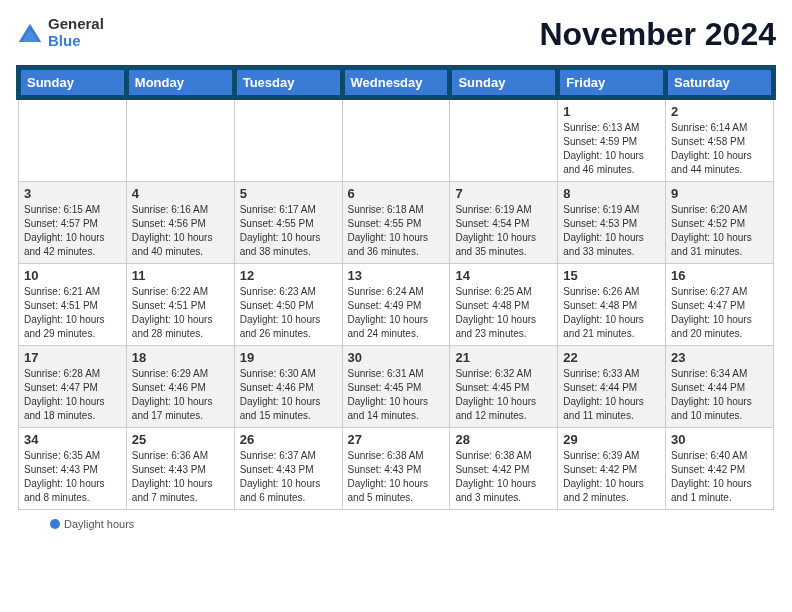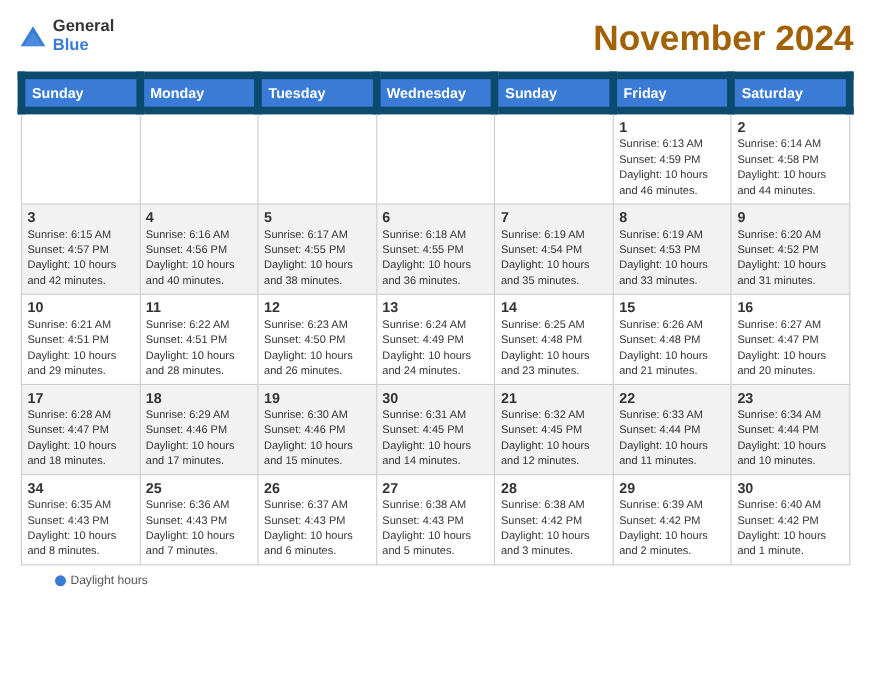--- a/index.html
+++ b/index.html
@@ -39,38 +39,38 @@
     .logo-icon {
       width: 28px;
       height: 28px;
     }
     .title-block {
       text-align: right;
     }
     .month-title {
       font-size: 32px;
       font-weight: bold;
-      color: #a16207;
+      color: #0f172a;
     }
     .location {
       font-size: 14px;
       color: #444;
     }
     .calendar {
       width: 100%;
       border-collapse: collapse;
     }
     .calendar th {
       background: #3a7bd5;
       color: #fff;
       font-size: 13px;
       font-weight: bold;
       padding: 5px 6px;
       text-align: left;
-      border: 7px solid #0c4a6e;
+      border: 5px solid #0c4a6e;
     }
     .calendar td {
       border: 1px solid #ccc;
       vertical-align: top;
       padding: 4px 5px;
       width: 108px;
       min-height: 80px;
       font-size: 10.5px;
       color: #333;
       background: #fff;

